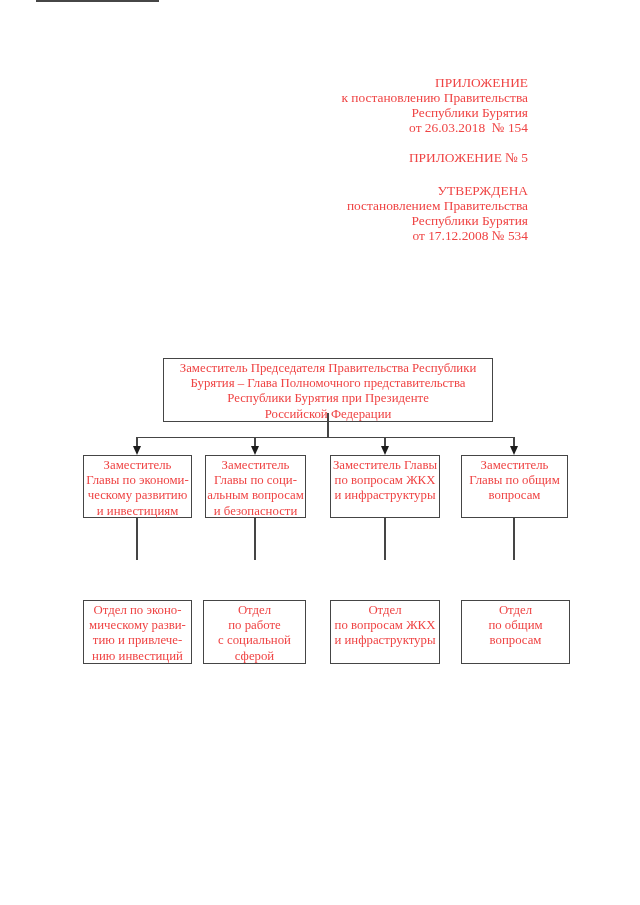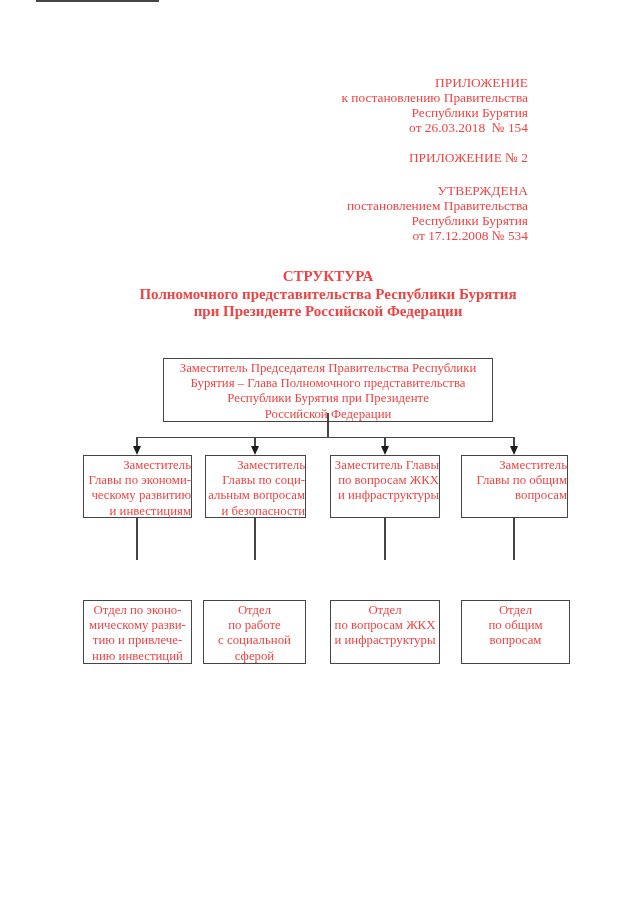--- a/index.html
+++ b/index.html
@@ -29,21 +29,21 @@
 
   
   .box {
     position:absolute; box-sizing:border-box;
     border:1.4px solid #454545; background:#ffffff;
     text-align:center; font-size:12.8px; line-height:15.2px;
     padding-top:2px;
   }
   #box-root { left:163px; top:350px; width:330px; height:64px;margin-top:8px; }
 
-  .lvl2 { top:455px; height:63px;text-align:right; }
+  .lvl2 { top:455px; height:63px; }
   #box-dep1 { left:83px;  width:109px; }
   #box-dep2 { left:205px; width:101px; }
   #box-dep3 { left:330px; width:110px; }
   #box-dep4 { left:461px; width:107px; }
 
   .lvl3 { top:560px; height:64px;margin-top:40px; }
   #box-dept1 { left:83px;  width:109px; }
   #box-dept2 { left:203px; width:103px; }
   #box-dept3 { left:330px; width:110px; }
   #box-dept4 { left:461px; width:109px; }
@@ -74,29 +74,26 @@
 </style>
 </head>
 <body>
 
 <div class="page">
 
   <div id="hdr-appendix" class="hdr pre">ПРИЛОЖЕНИЕ
 к постановлению Правительства
 Республики Бурятия
 от 26.03.2018  № 154</div>
-  <div id="hdr-appendix2" class="hdr pre">ПРИЛОЖЕНИЕ № 2</div>
+  <div id="hdr-appendix2" class="hdr pre">ПРИЛОЖЕНИЕ № 5</div>
   <div id="hdr-approval" class="hdr pre">УТВЕРЖДЕНА
 постановлением Правительства
 Республики Бурятия
 от 17.12.2008 № 534</div>
 
-  <div class="doc-title pre">СТРУКТУРА
-Полномочного представительства Республики Бурятия
-при Президенте Российской Федерации</div>
 
   <div>
 
     <div id="box-root" class="box pre">Заместитель Председателя Правительства Республики
 Бурятия – Глава Полномочного представительства
 Республики Бурятия при Президенте
 Российской Федерации</div>
 
     <div id="trunk" class="line"></div>
     <div id="hbar" class="line"></div>

